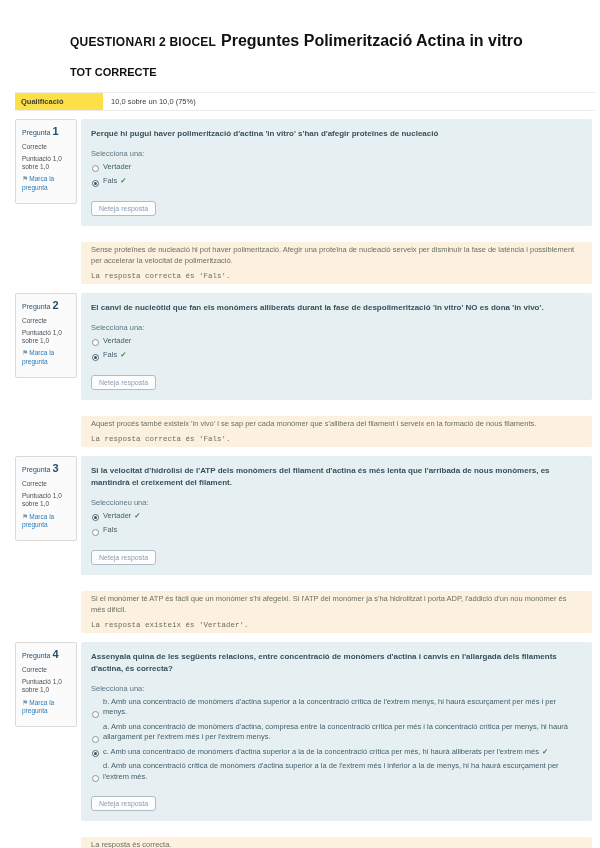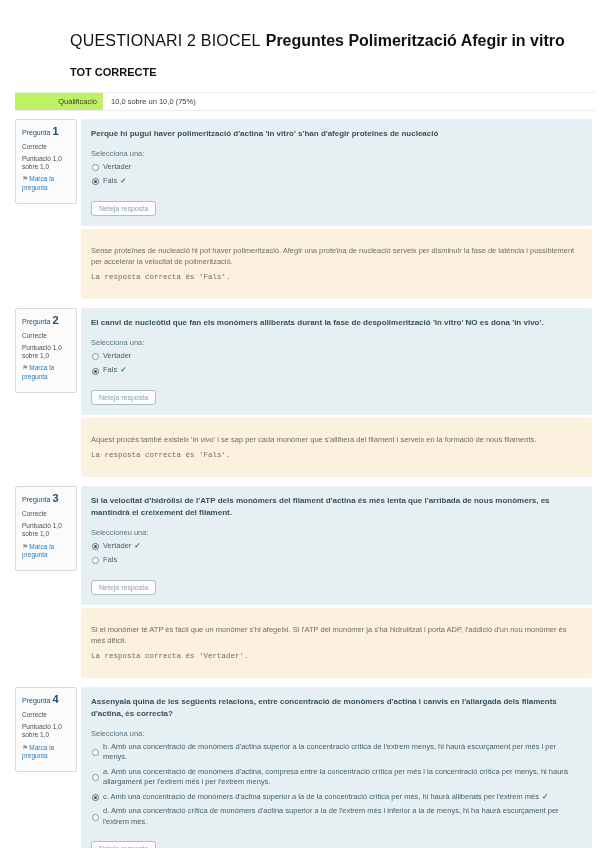--- a/index.html
+++ b/index.html
@@ -3,71 +3,71 @@
 <meta charset="utf-8">
 <style>
   * { box-sizing: border-box; margin: 0; padding: 0; }
   html,body { width: 600px; height: 848px; background: #ffffff; overflow: hidden;
     font-family: "Liberation Sans", sans-serif; color: #44606c; }
   .page { padding-top: 32px; }
 
   
   .hdr { margin-left: 70px; margin-right: 20px; }
   .hdr-line { display: flex; align-items: baseline; gap: 5px; }
-  .course-label { font-size: 16px; font-weight: normal; letter-spacing: .2px; color: #111; }
+  .course-label { font-size: 12px; font-weight: bold; letter-spacing: .2px; color: #111; }
   .page-title { font-size: 16px; font-weight: bold; color: #111; }
   .subtitle { margin-top: 16px; font-size: 11px; font-weight: bold; color: #111; }
 
   
   .grade-row { margin: 14px 5px 6px 15px; display: flex; border-top: 1px solid #ececec;
     border-bottom: 1px solid #ececec; font-size: 7.5px; }
-  .grade-label { width: 88px; background: #bef264; text-align: right; font-weight: normal;
+  .grade-label { width: 88px; background: #fde047; text-align: left; font-weight: bold;
     padding: 4px 6px; color: #3c3c3c; }
   .grade-value { padding: 4px 8px; color: #3c3c3c; }
 
   
   .questions { margin: 8px 8px 0 15px; }
   .q { display: flex; align-items: flex-start; margin-bottom: 9px; }
   .q-info { width: 62px; flex: 0 0 62px; border: 1px solid #dadada; background: #fbfbfb;
     border-radius: 2px; padding: 5px 5px 7px 6px; font-size: 6.5px; color: #495057; }
   .q-info .q-no { color: #1f4e6e; font-size: 7px; }
   .q-info .q-no b { font-size: 11px; font-weight: bold; }
   .q-info div { margin-bottom: 4px; line-height: 1.25; }
   .q-flag { color: #2a7ab9; cursor: pointer; }
   .q-flag .flag-ic { color: #8a97a0; font-size: 7px; margin-right: 1px; }
 
   .q-main { flex: 1; margin-left: 4px; }
   .formulation { background: #e6f0f2; border-radius: 2px; padding: 9px 10px 10px 10px; }
   .q-text { font-size: 8px; font-weight: 700; color: #37505c; line-height: 1.45; margin-bottom: 9px; }
   .prompt { font-size: 7.5px; color: #5a7682; margin-bottom: 4px; }
-  .opt { display: flex; align-items: center; margin: 4px 0; font-size: 7.5px; line-height: 1.4;
+  .opt { display: flex; align-items: flex-end; margin: 4px 0; font-size: 7.5px; line-height: 1.4;
     color: #44606c; cursor: pointer; }
   .radio { flex: 0 0 7px; width: 7px; height: 7px; border: 1px solid #8795a0; border-radius: 50%;
     margin: 1px 4px 0 1px; background: #fff; position: relative; }
   .opt.sel .radio { border-color: #53646f; }
   .opt.sel .radio::after { content: ""; position: absolute; left: 1px; top: 1px; width: 3px;
     height: 3px; border-radius: 50%; background: #3e4e5a; }
   .check { color: #3f7d3c; font-weight: bold; margin-left: 3px; }
   .clear-btn { margin-top: 10px; display: inline-block; font-size: 7px; color: #8aa0b4;
     background: #fdfdfd; border: 1px solid #aebdc9; border-radius: 3px; padding: 3px 7px;
     cursor: pointer; font-family: "Liberation Sans", sans-serif; }
 
-  .feedback { background: #fbf1de; border-radius: 2px; padding: 16px 10px; margin-top: 3px;
+  .feedback { background: #fbf1de; border-radius: 2px; padding: 2px 10px; margin-top: 16px;
     font-size: 7.5px; color: #6e6e64; line-height: 1.5; }
   .feedback p + p { margin-top: 5px; font-family: Liberation Mono, monospace; }
 </style>
 </head>
 <body>
 
 <div class="page">
 
   <div class="hdr">
     <div class="hdr-line">
       <span class="course-label">QUESTIONARI 2 BIOCEL</span>
-      <span class="page-title">Preguntes Polimerització Afegir in vitro</span>
+      <span class="page-title">Preguntes Polimerització Actina in vitro</span>
     </div>
     <div class="subtitle">TOT CORRECTE</div>
   </div>
 
   <div class="grade-row">
     <div class="grade-label">Qualificació</div>
     <div class="grade-value">10,0 sobre un 10,0 (75%)</div>
   </div>
 
   <div class="questions">
@@ -144,21 +144,21 @@
             <div><span>Vertader</span><span class="check">✓</span></div>
           </div>
           <div class="opt">
             <span class="radio"></span>
             <div><span>Fals</span><span class="check"></span></div>
           </div>
           <button class="clear-btn">Neteja resposta</button>
         </div>
         <div class="feedback">
           <p>Si el monòmer té ATP és fàcil que un monòmer s'hi afegeixi. Si l'ATP del monòmer ja s'ha hidrolitzat i porta ADP, l'addició d'un nou monòmer és més difícil.</p>
-          <p>La resposta correcta és 'Vertader'.</p>
+          <p>La resposta existeix és 'Vertader'.</p>
         </div>
       </div>
     </div>
 
     <div class="q">
       <div class="q-info">
         <div class="q-no"><span>Pregunta</span> <b>4</b></div>
         <div>Correcte</div>
         <div>Puntuació 1,0 sobre 1,0</div>
         <div class="q-flag"><span class="flag-ic">⚑</span><span>Marca la pregunta</span></div>

